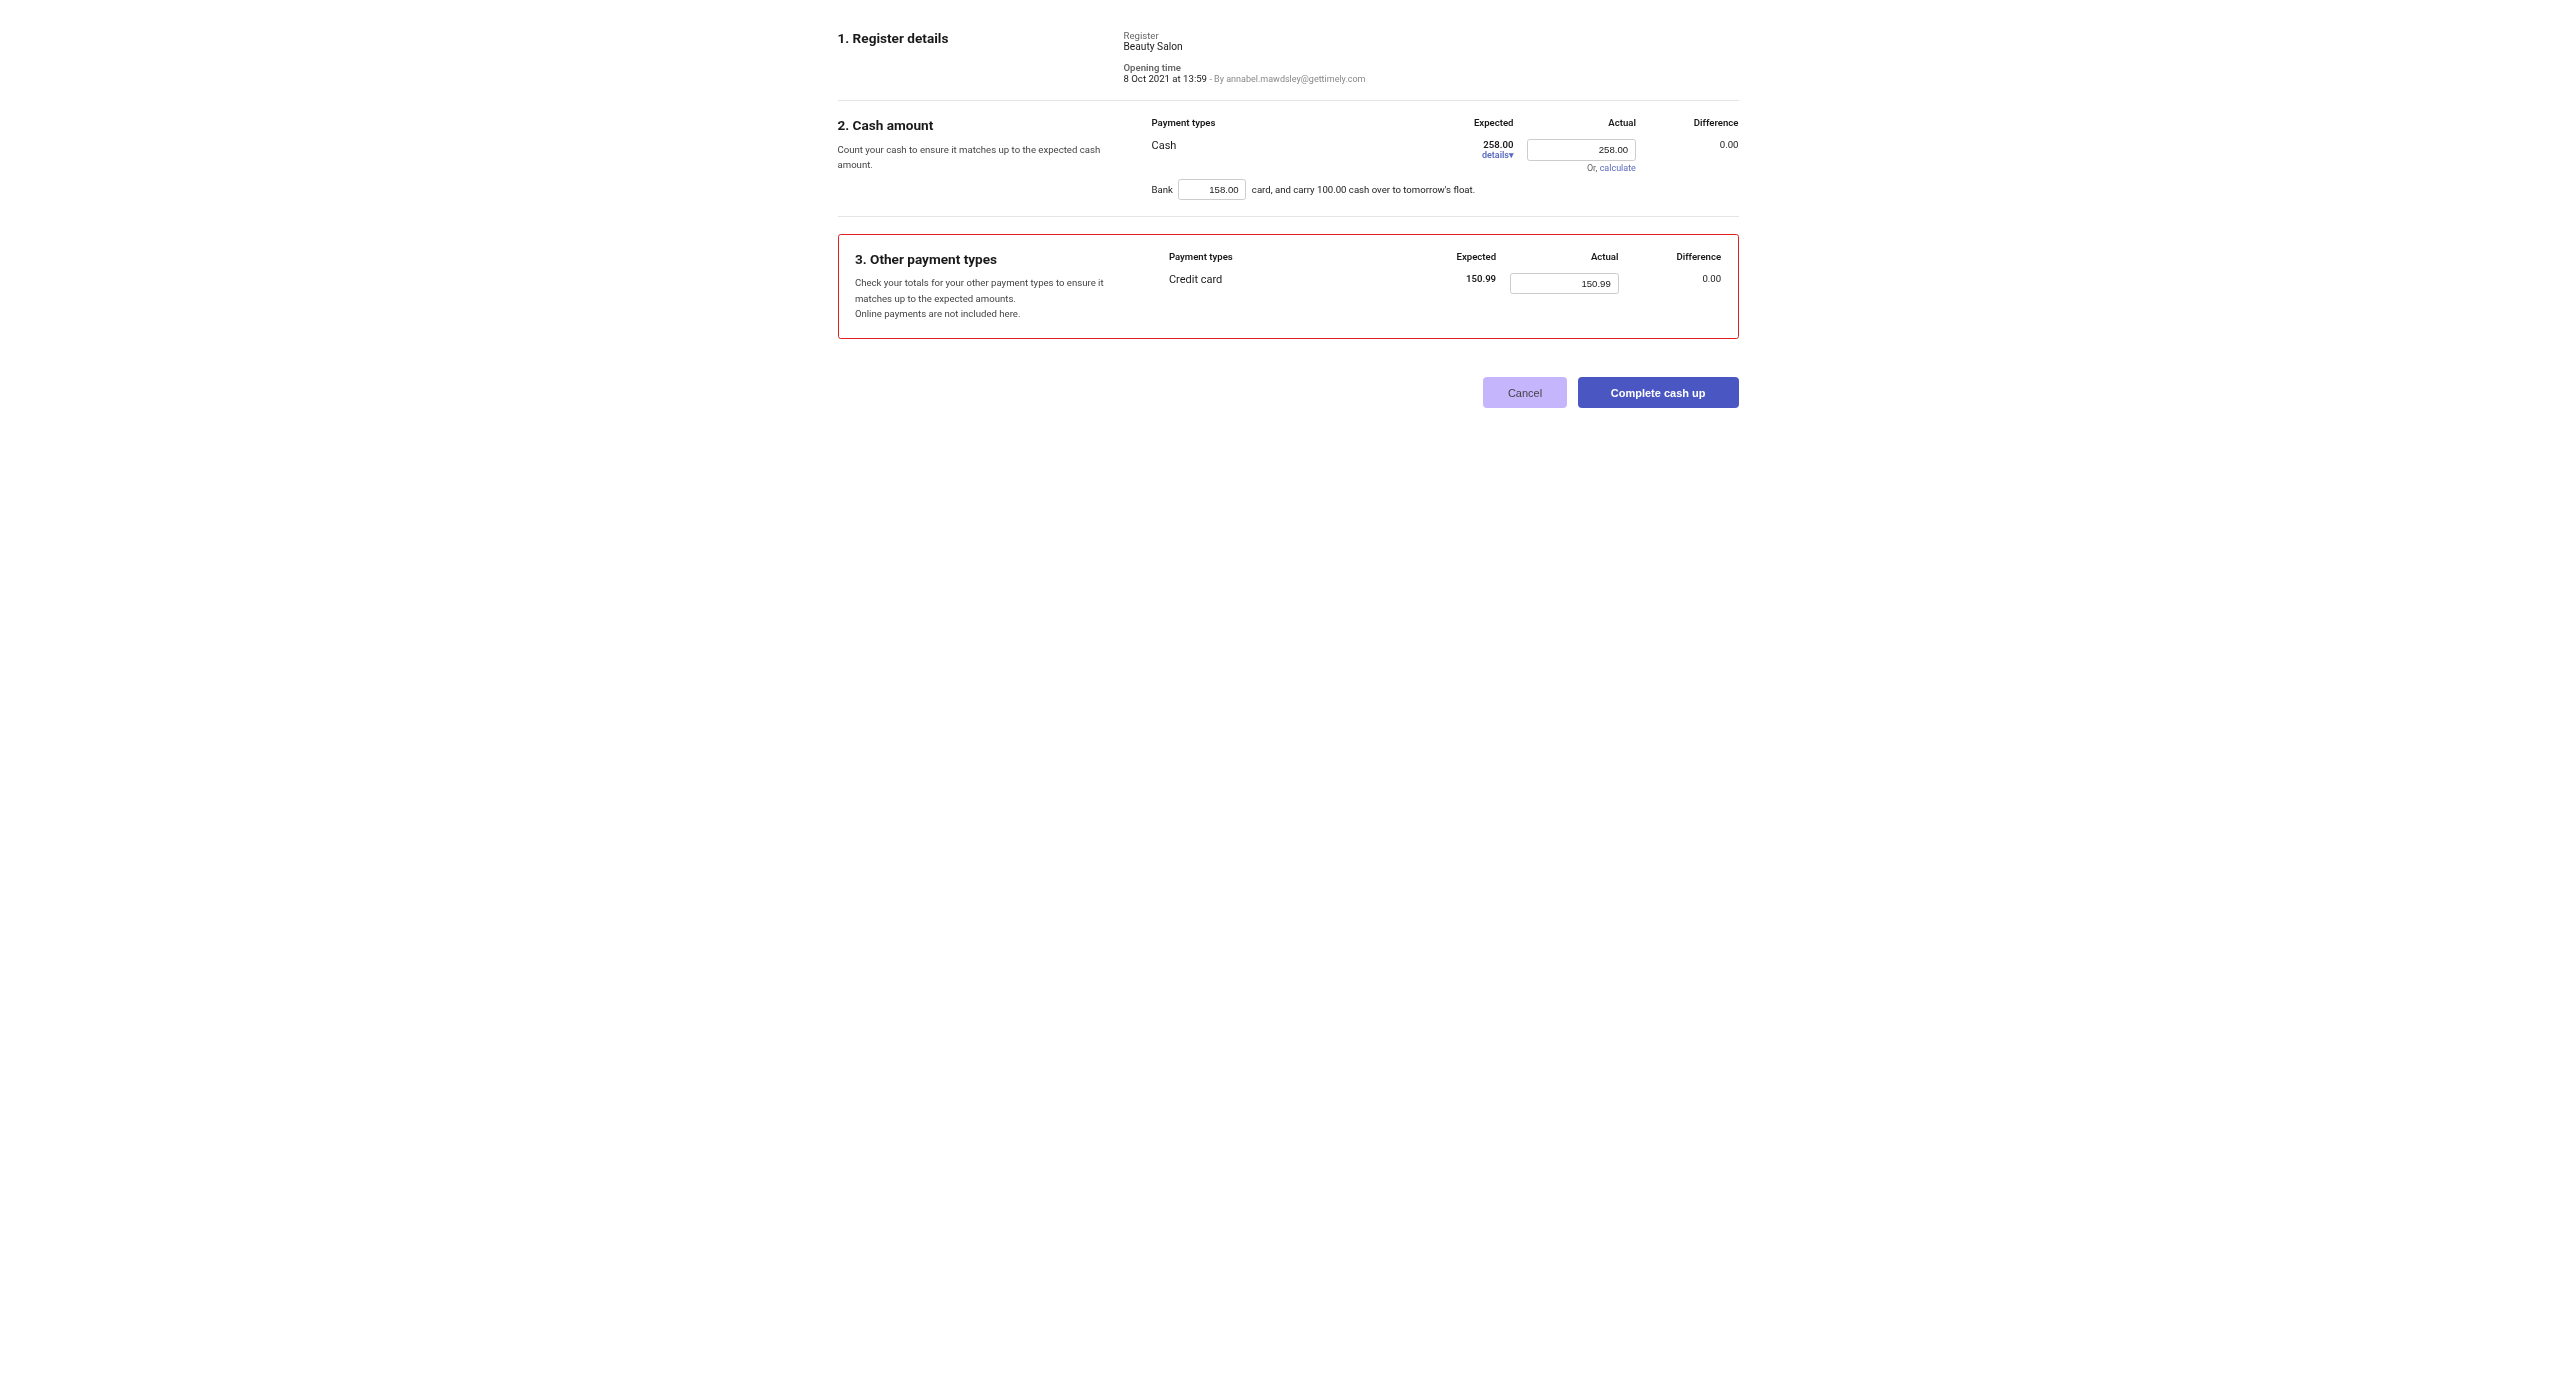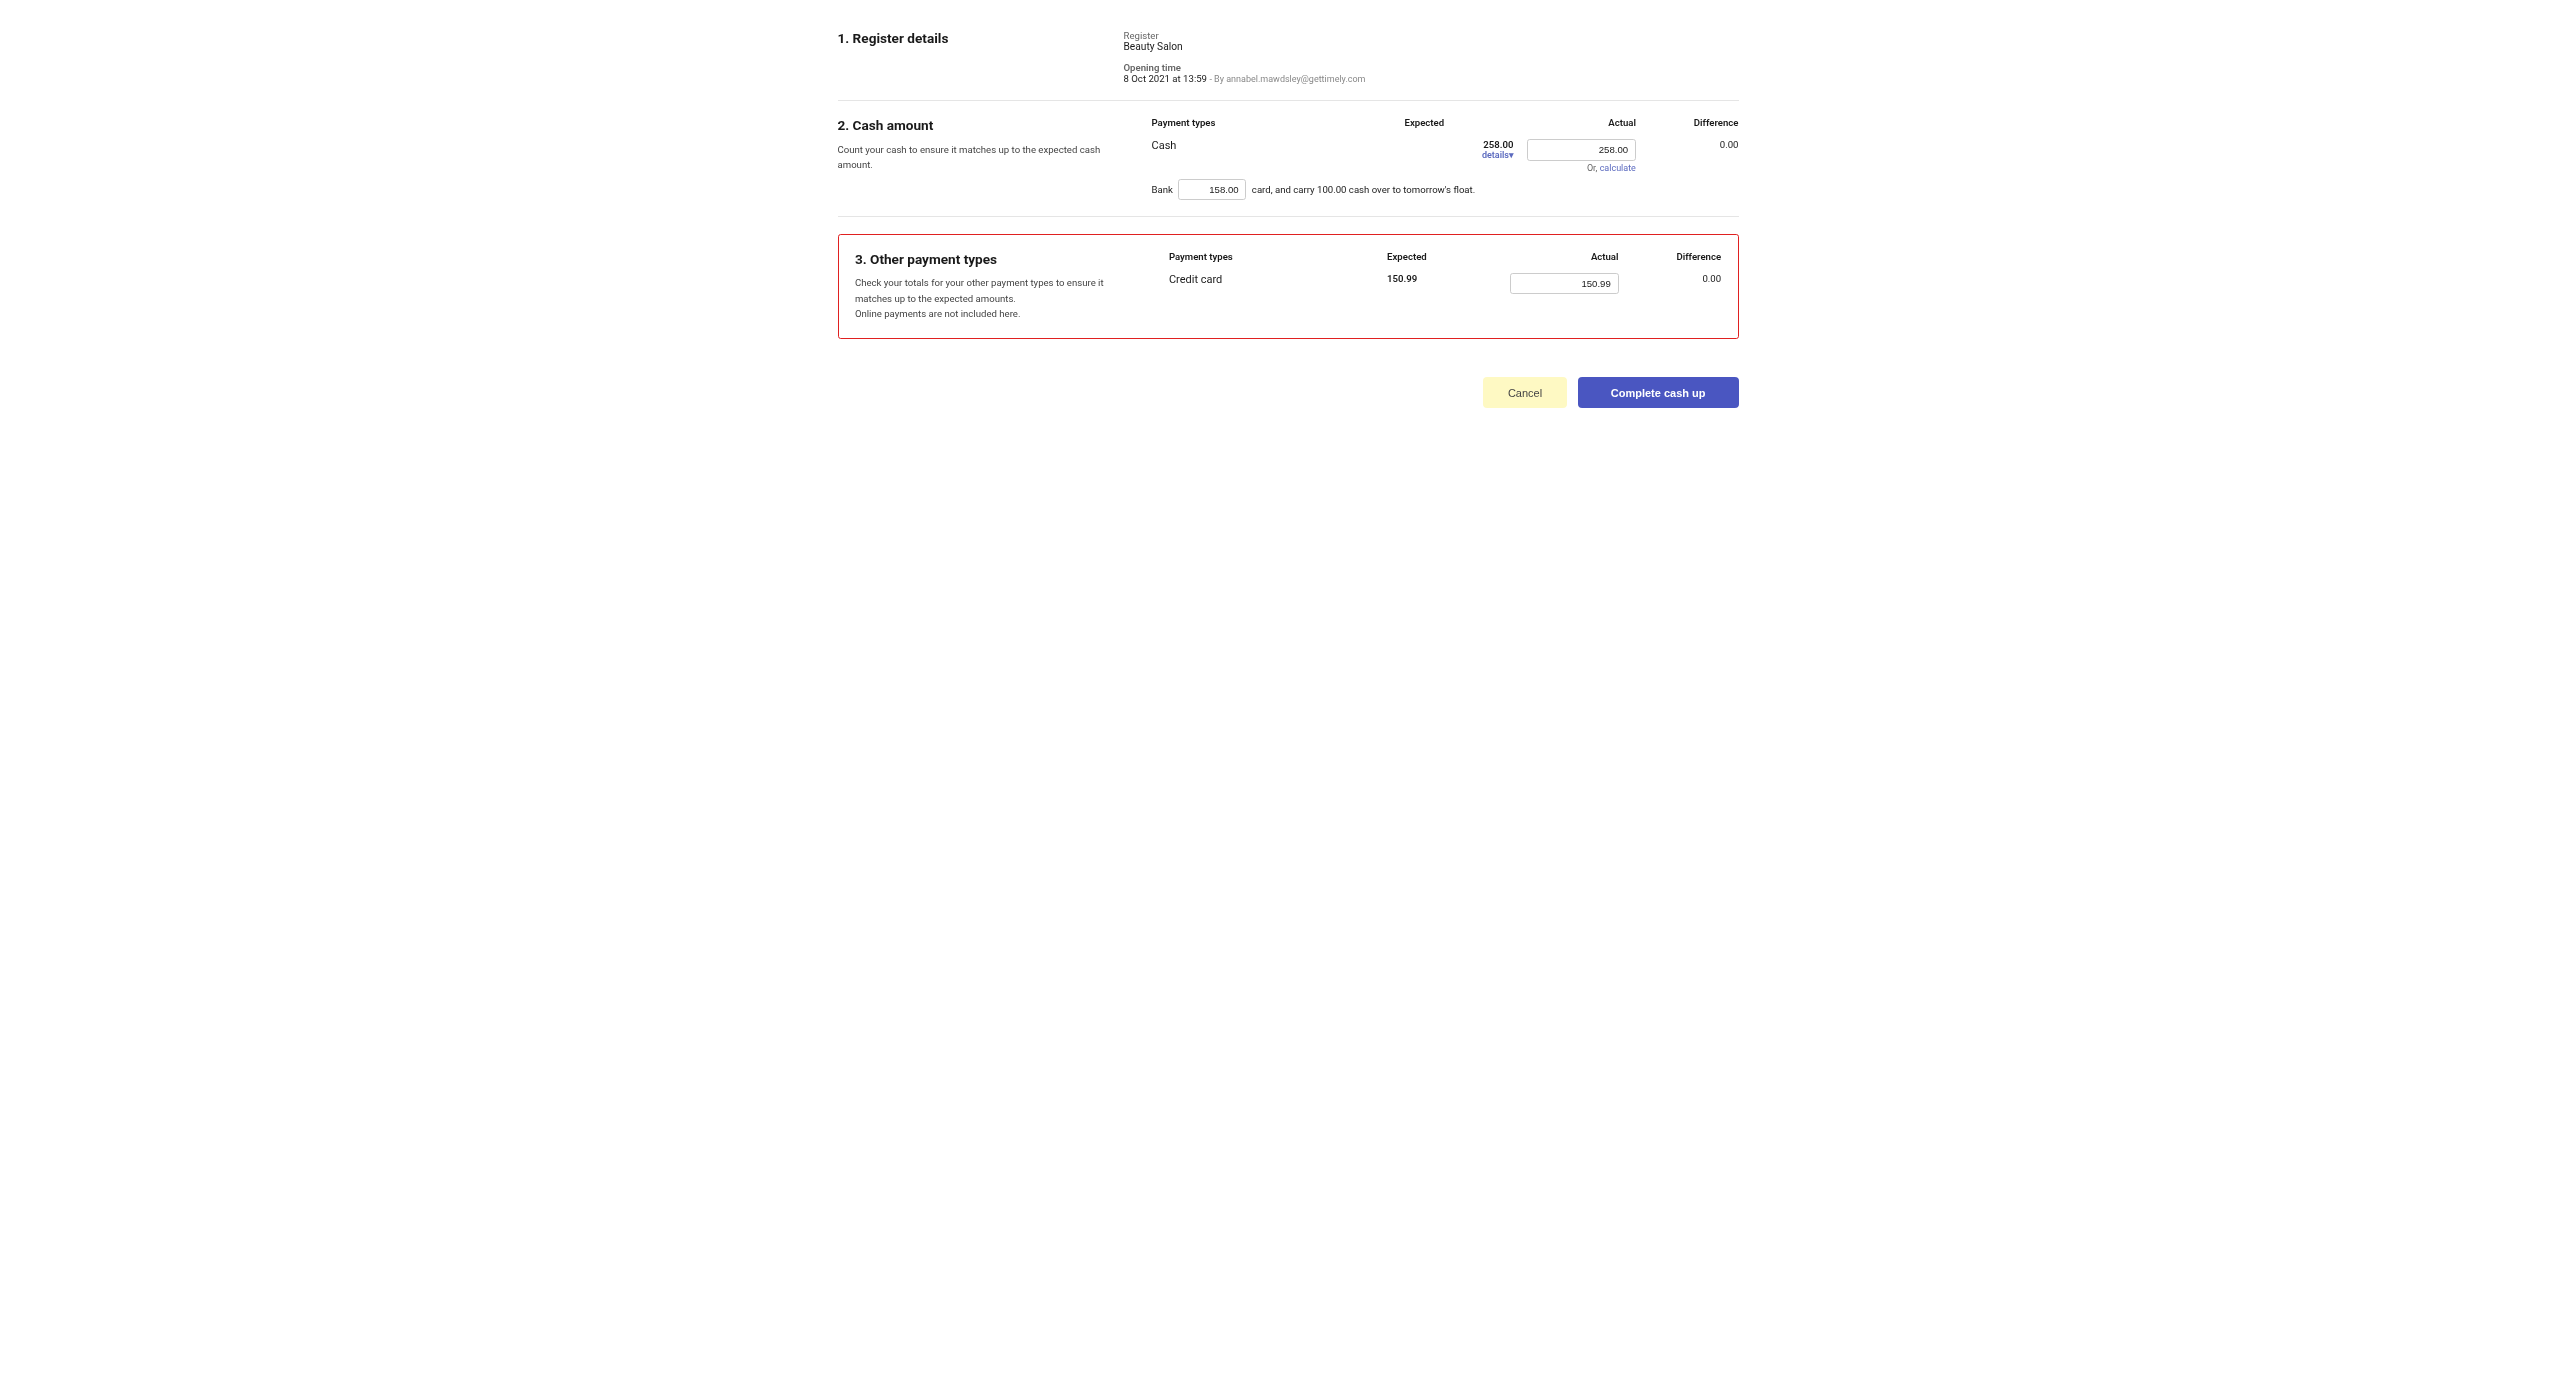--- a/index.html
+++ b/index.html
@@ -84,20 +84,21 @@
       gap: 0;
     }
     .col-payment-type {
       flex: 1;
       font-size: 9.6px;
       font-weight: 600;
       color: #1a1a1a;
     }
     .col-expected {
       width: 109px;
+      text-align: right;
       font-size: 9.6px;
       font-weight: 600;
       color: #1a1a1a;
     }
     .col-actual {
       width: 136px;
       text-align: right;
       font-size: 9.6px;
       font-weight: 600;
       color: #1a1a1a;
@@ -245,21 +246,21 @@
     .footer-buttons {
       display: flex;
       justify-content: flex-end;
       gap: 11px;
       padding: 22px 0 13.6px 0;
     }
     .btn-cancel {
       padding: 9.6px 24.6px;
       border: none;
       border-radius: 4.1px;
-      background: #fef9c3;
+      background: #c4b5fd;
       color: #444;
       font-size: 11px;
       cursor: pointer;
       font-weight: 500;
     }
     .btn-complete {
       padding: 9.6px 33px;
       border: none;
       border-radius: 4.1px;
       background: #4a56c1;

